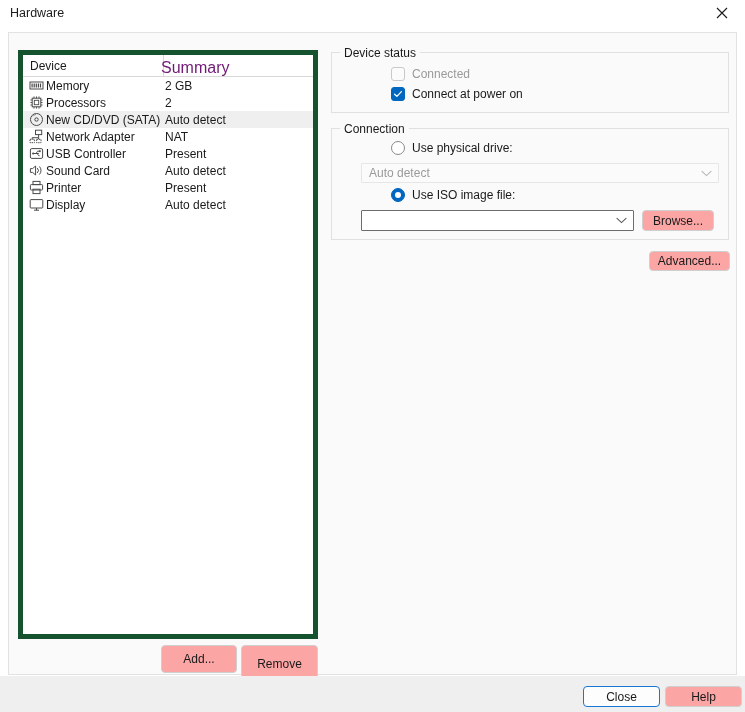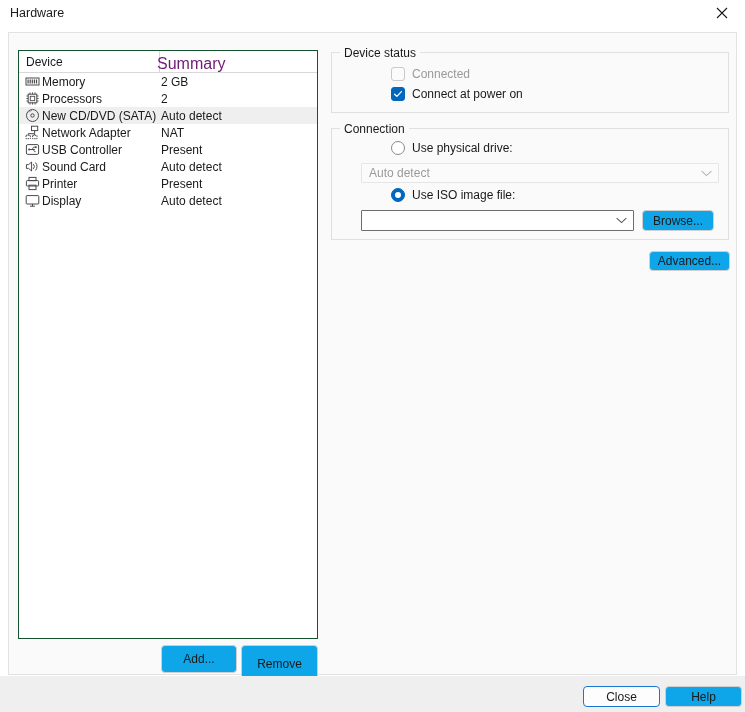--- a/index.html
+++ b/index.html
@@ -48,21 +48,21 @@
     border: 1px solid #e2e2e2;
     box-sizing: border-box;
   }
 
   
   .device-list {
     position: absolute;
     left: 18px; top: 50px;
     width: 300px; height: 589px;
     background: #ffffff;
-    border: 1px solid #14532d;
+    border: 5px solid #14532d;
     box-sizing: border-box;
     overflow: hidden;
   }
   .dl-header {
     position: relative;
     height: 22px;
     border-bottom: 1px solid #d8d8d8;
     box-sizing: border-box;
   }
   .dl-header .col-device {
@@ -108,21 +108,21 @@
   .dl-row .dev-summary {
     position: absolute;
     left: 142px;
     font-size: 12px;
     color: #1a1a1a;
     white-space: nowrap;
   }
 
   
   .btn {
-    background: #0ea5e9;
+    background: #fca5a5;
     border: 1px solid #cfcfcf;
     border-radius: 4px;
     font-family: "Liberation Sans", sans-serif;
     font-size: 12px;
     color: #1a1a1a;
     cursor: default;
     box-sizing: border-box;
     display: flex;
     align-items: center;
     justify-content: center;

